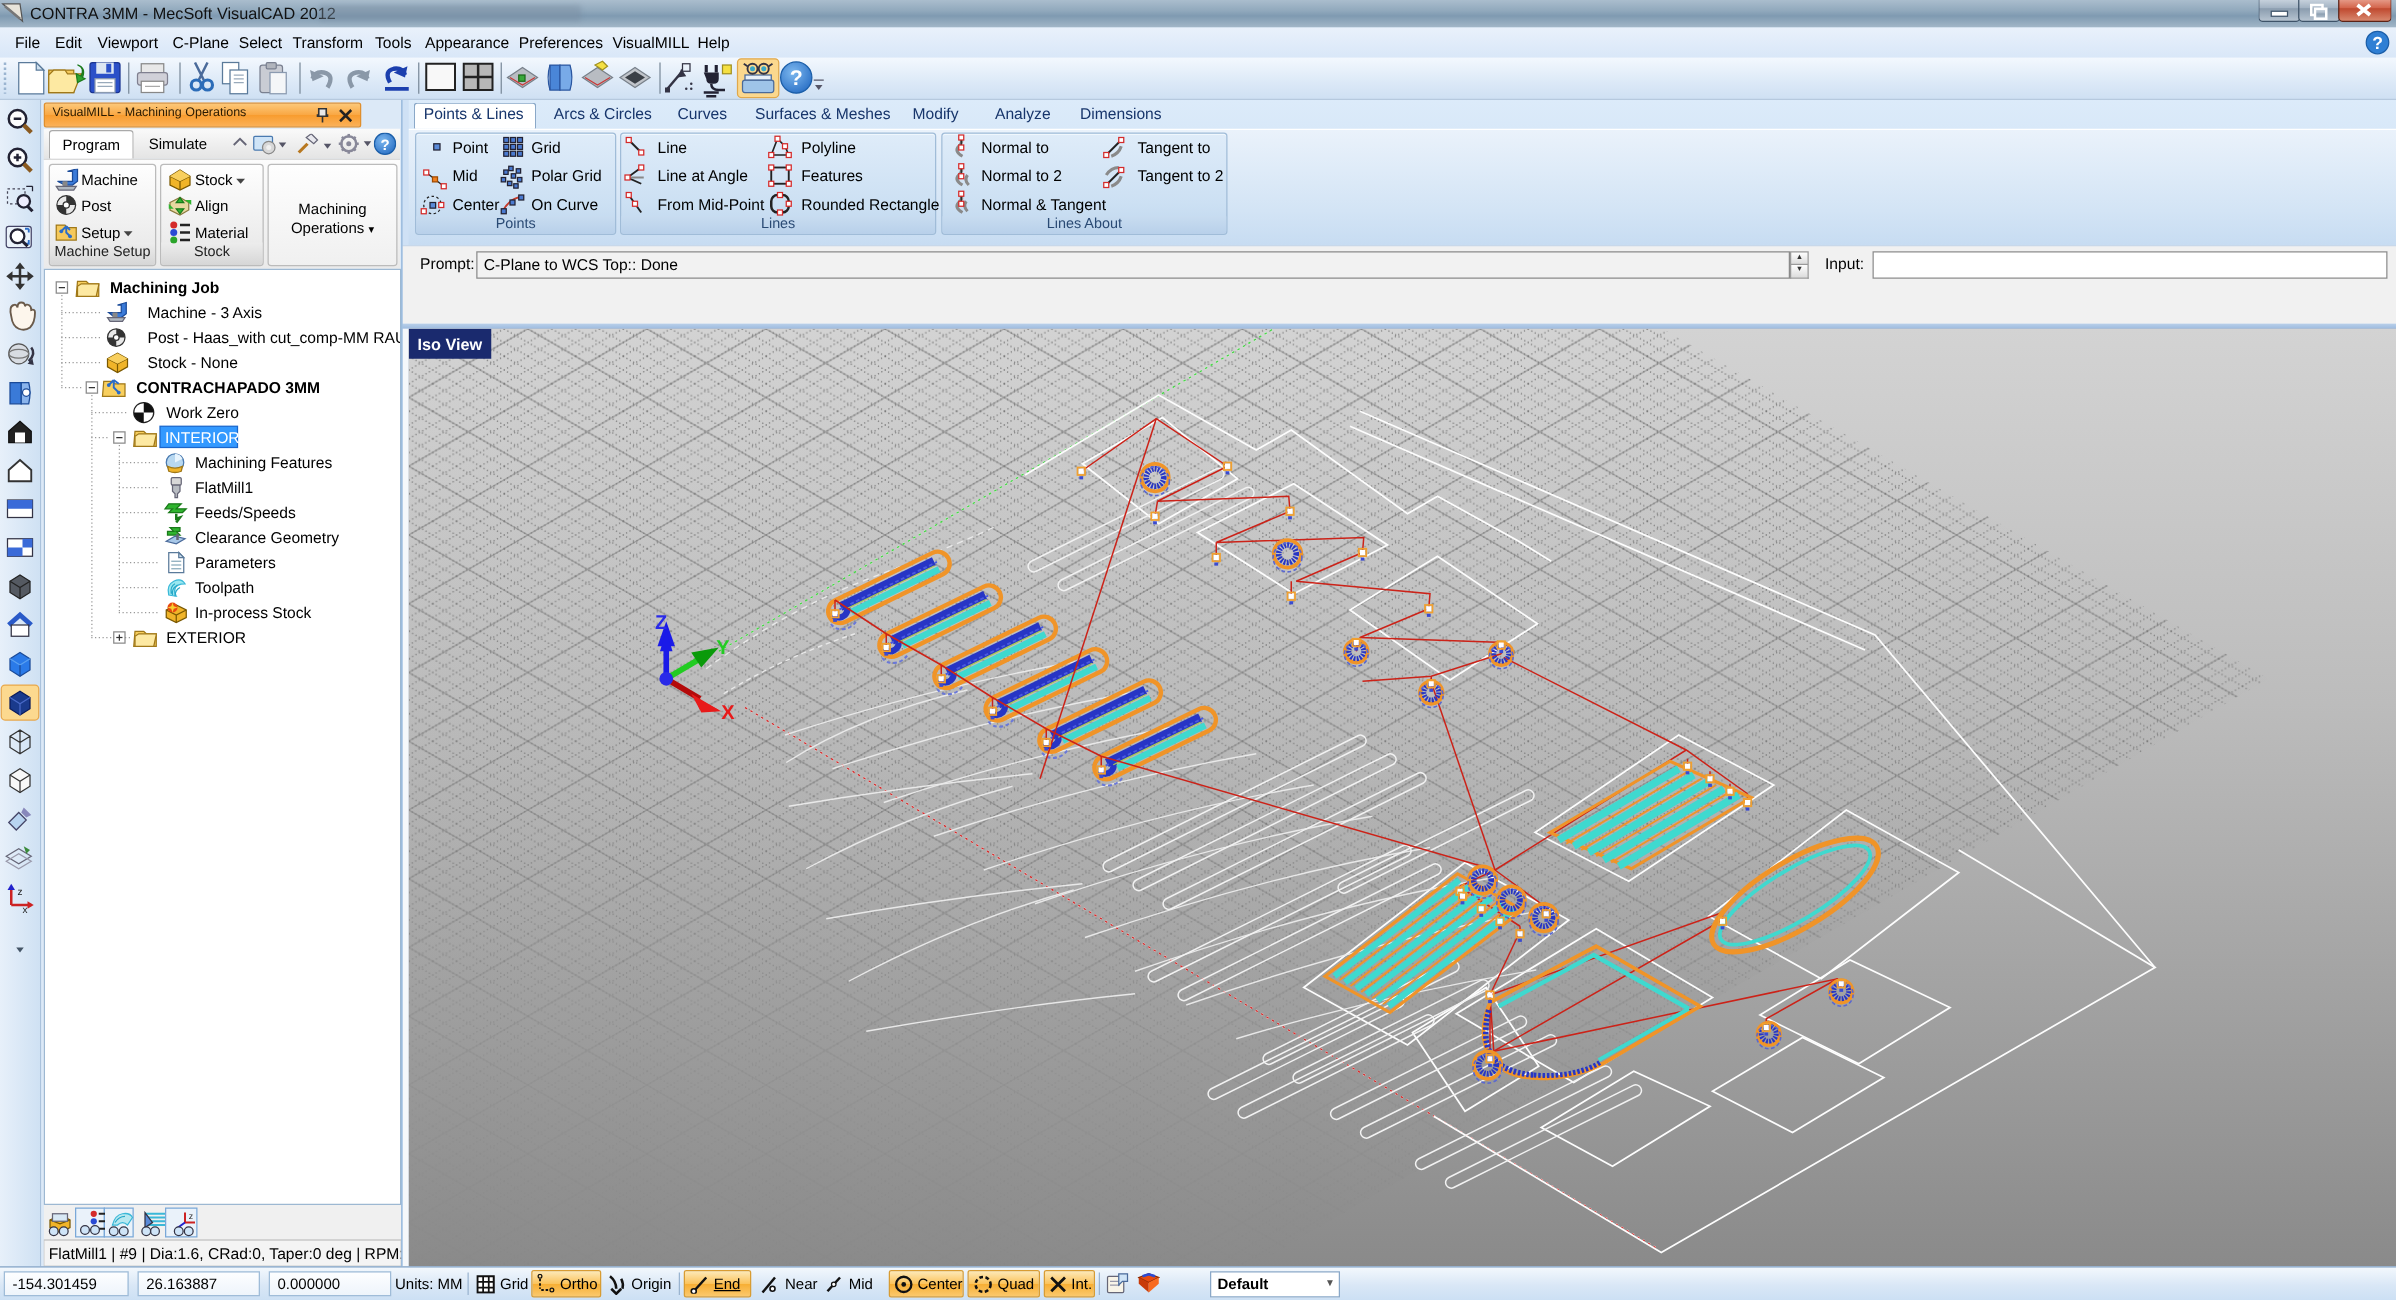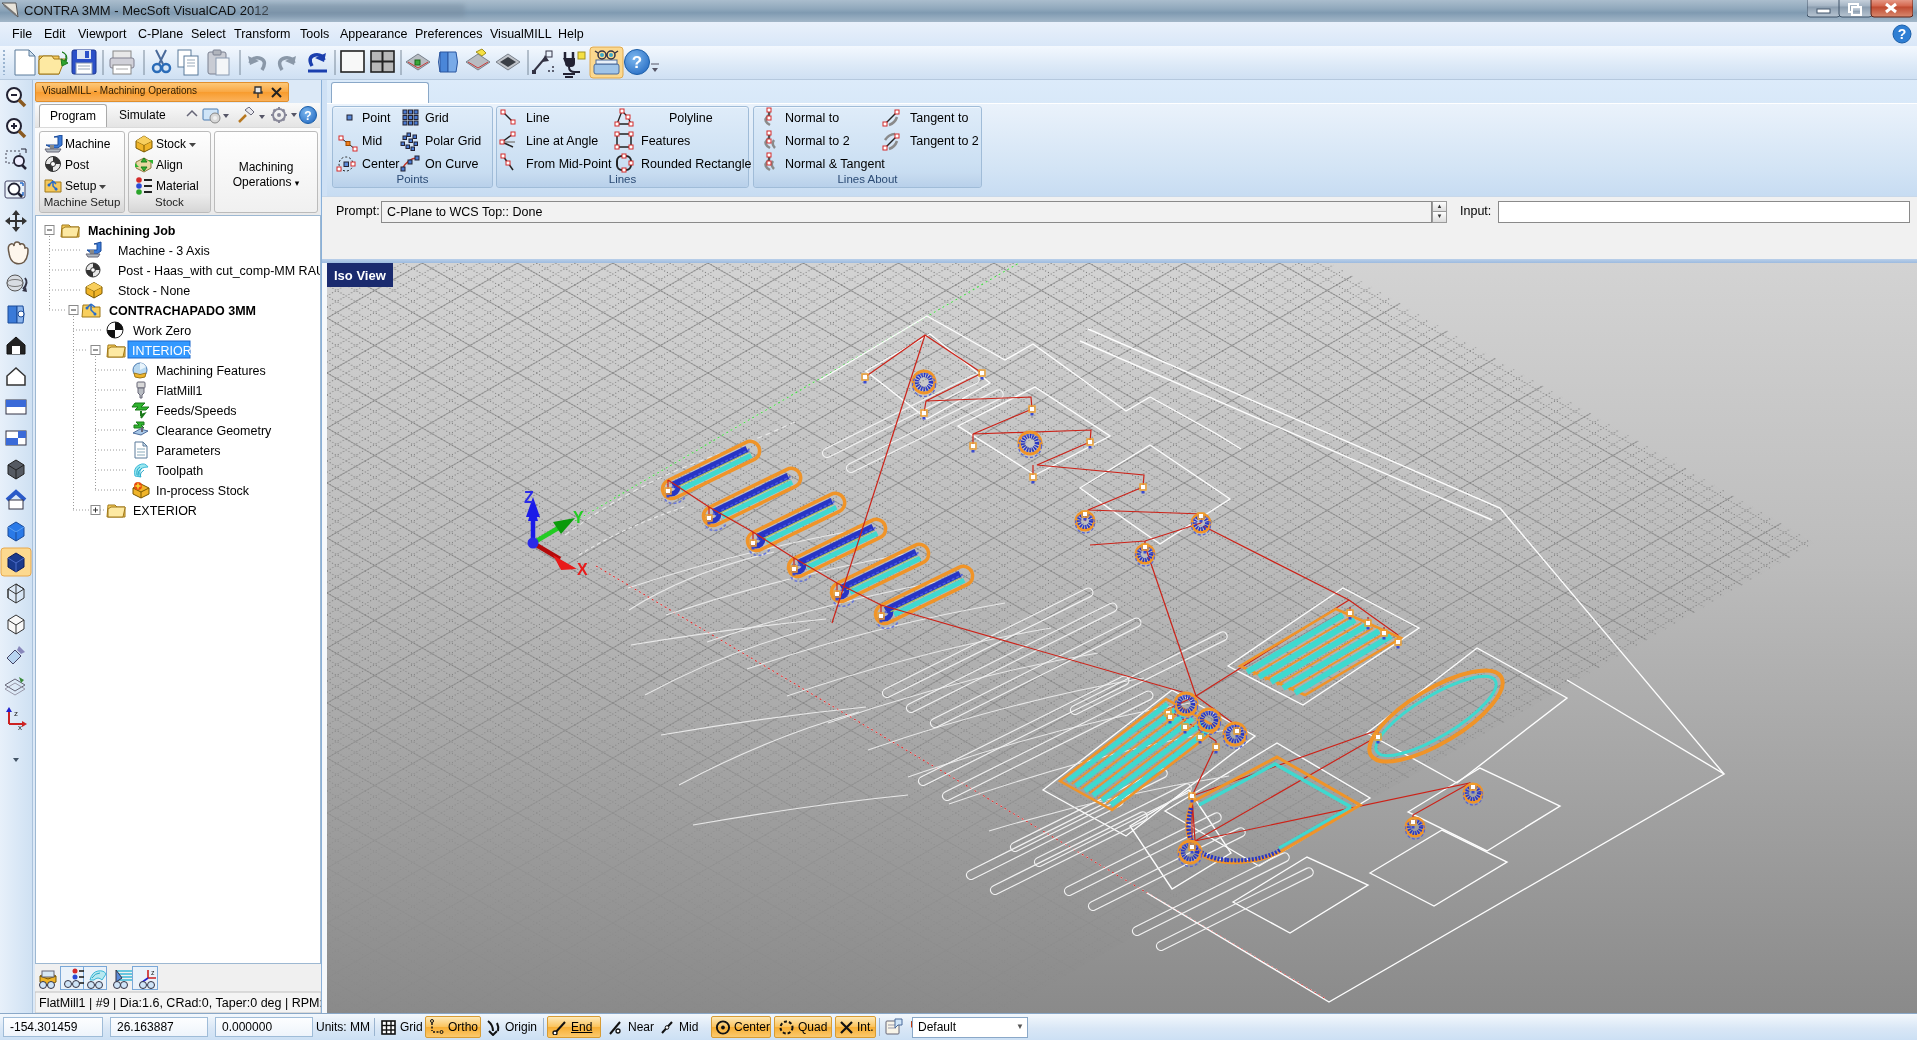--- a/index.html
+++ b/index.html
@@ -667,20 +667,29 @@
           <text x="15" y="7" font-size="7" fill="#222" font-family="Liberation Sans">z</text>
           <circle cx="7" cy="17" r="3.5" fill="#cfe4f7" stroke="#334"></circle>
           <circle cx="15" cy="17" r="3.5" fill="#cfe4f7" stroke="#334"></circle>
         </g>
      <text x="4" y="43" font-size="12.5" fill="#000" font-family="Liberation Sans">FlatMill1 | #9 | Dia:1.6, CRad:0, Taper:0 deg | RPM: 300</text>
    </svg>
   </div>
 </div>
 <div class="abs" id="ribbon">
   <div style="position:absolute;left:4px;top:2px;width:98px;height:21px;background:#fff;border:1px solid #8aa8c8;border-bottom:none;border-radius:3px 3px 0 0;"></div>
+  <div style="position:absolute;left:0;top:0;width:1590px;height:22px;font-size:12.5px;color:#17356b;">
+    <span style="position:absolute;left:12px;top:4px;">Points &amp; Lines</span>
+    <span style="position:absolute;left:116px;top:4px;">Arcs &amp; Circles</span>
+    <span style="position:absolute;left:215px;top:4px;">Curves</span>
+    <span style="position:absolute;left:277px;top:4px;">Surfaces &amp; Meshes</span>
+    <span style="position:absolute;left:403px;top:4px;">Modify</span>
+    <span style="position:absolute;left:469px;top:4px;">Analyze</span>
+    <span style="position:absolute;left:537px;top:4px;">Dimensions</span>
+  </div>
   <div style="position:absolute;left:0;top:23px;width:1590px;height:93px;background:linear-gradient(#eaf2fb,#d3e4f5 70%,#c7dcf2);border-top:1px solid #fff;"></div>
   <div class="rgroup" style="position:absolute;left:5px;top:26px;width:161px;height:82px;"></div>
   <div class="rgroup" style="position:absolute;left:169px;top:26px;width:253px;height:82px;"></div>
   <div class="rgroup" style="position:absolute;left:426px;top:26px;width:229px;height:82px;"></div>
   <div class="rlabel" style="position:absolute;left:6px;top:93px;width:159px;">Points</div>
   <div class="rlabel" style="position:absolute;left:170px;top:93px;width:251px;">Lines</div>
   <div class="rlabel" style="position:absolute;left:427px;top:93px;width:227px;">Lines About</div>
   <svg style="position:absolute;left:0;top:26px" width="680" height="68" viewBox="0 0 680 68">
     <defs>
       <g id="rsq">
@@ -823,21 +832,21 @@
   <div style="position:absolute;left:0;top:26px;width:680px;height:68px;font-size:12.5px;color:#000;">
     <span style="position:absolute;left:35px;top:5px;">Point</span>
     <span style="position:absolute;left:35px;top:28px;">Mid</span>
     <span style="position:absolute;left:35px;top:51px;">Center</span>
     <span style="position:absolute;left:98px;top:5px;">Grid</span>
     <span style="position:absolute;left:98px;top:28px;">Polar Grid</span>
     <span style="position:absolute;left:98px;top:51px;">On Curve</span>
     <span style="position:absolute;left:199px;top:5px;">Line</span>
     <span style="position:absolute;left:199px;top:28px;">Line at Angle</span>
     <span style="position:absolute;left:199px;top:51px;">From Mid-Point</span>
-    <span style="position:absolute;left:314px;top:5px;margin-left:28px;">Polyline</span>
+    <span style="position:absolute;left:314px;top:5px;">Polyline</span>
     <span style="position:absolute;left:314px;top:28px;">Features</span>
     <span style="position:absolute;left:314px;top:51px;">Rounded Rectangle</span>
     <span style="position:absolute;left:458px;top:5px;">Normal to</span>
     <span style="position:absolute;left:458px;top:28px;">Normal to 2</span>
     <span style="position:absolute;left:458px;top:51px;">Normal &amp; Tangent</span>
     <span style="position:absolute;left:583px;top:5px;">Tangent to</span>
     <span style="position:absolute;left:583px;top:28px;">Tangent to 2</span>
   </div>
 </div>
 <div class="abs" id="promptbar">
@@ -1221,16 +1230,16 @@
       <line x1="3" y1="7" x2="11" y2="7" stroke="#99a"></line>
       <line x1="3" y1="10" x2="11" y2="10" stroke="#99a"></line>
       <path d="M10 1 h7 v6 h-4 l-3 3 z" fill="#cfe4f7" stroke="#4a6a9a"></path>
     </svg>
   <svg style="position:absolute;left:910px;top:4px" width="18" height="18" viewBox="0 0 18 18">
       <path d="M1 4 L9 1 L17 4 L9 8 Z" fill="#e84a10" stroke="#8a2a00"></path>
       <path d="M1 4 L9 8 L9 16 L1 9 Z" fill="#c83a08"></path>
       <path d="M17 4 L9 8 L9 16 L17 9 Z" fill="#f86a20"></path>
       <path d="M4 3 l5 -1.5 l5 1.5" fill="none" stroke="#2a4ad4" stroke-width="2"></path>
     </svg>
-  <div style="position:absolute;left:912px;top:3px;width:116px;height:21px;background:#fff;border:1px solid #8aa8c8;font-size:12px;padding:2px 5px;color:#000;">Default
+  <div style="position:absolute;left:968px;top:3px;width:104px;height:21px;background:#fff;border:1px solid #8aa8c8;font-size:12px;padding:2px 5px;color:#000;font-weight:bold;">Default
    <span style="position:absolute;right:3px;top:4px;font-size:8px;color:#555;">▼</span>
   </div>
 </div>
 
 </body></html>

